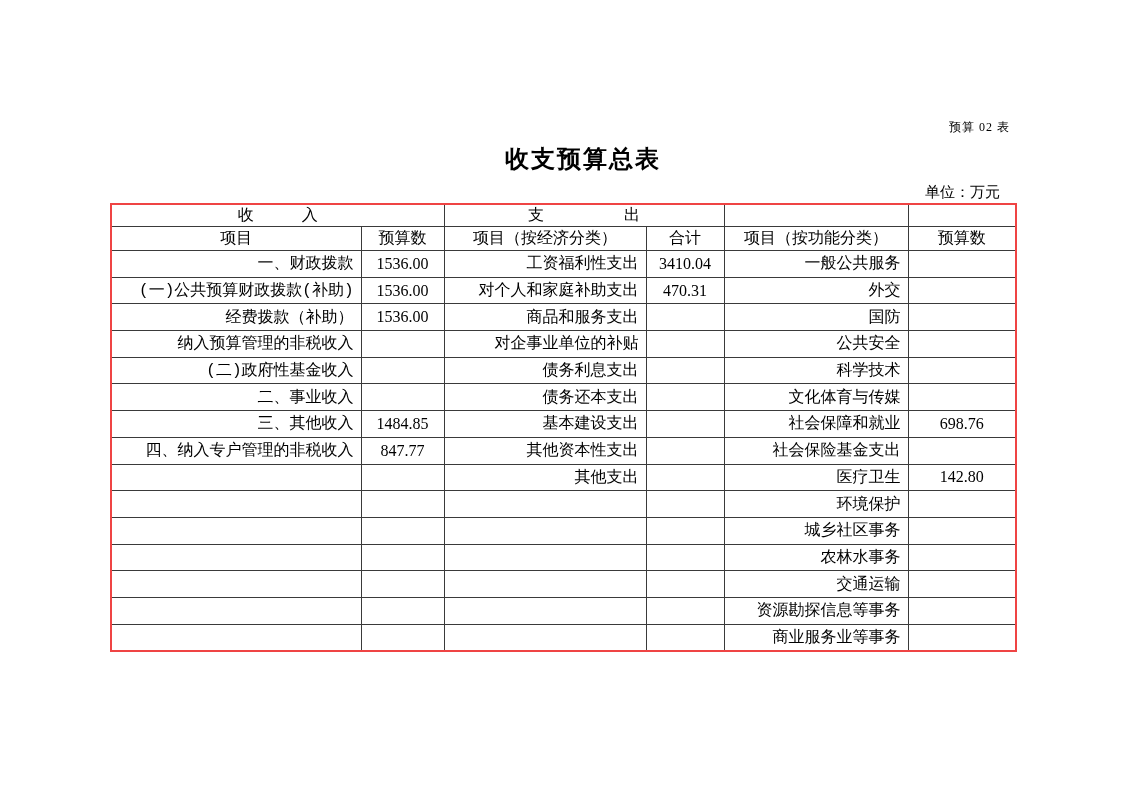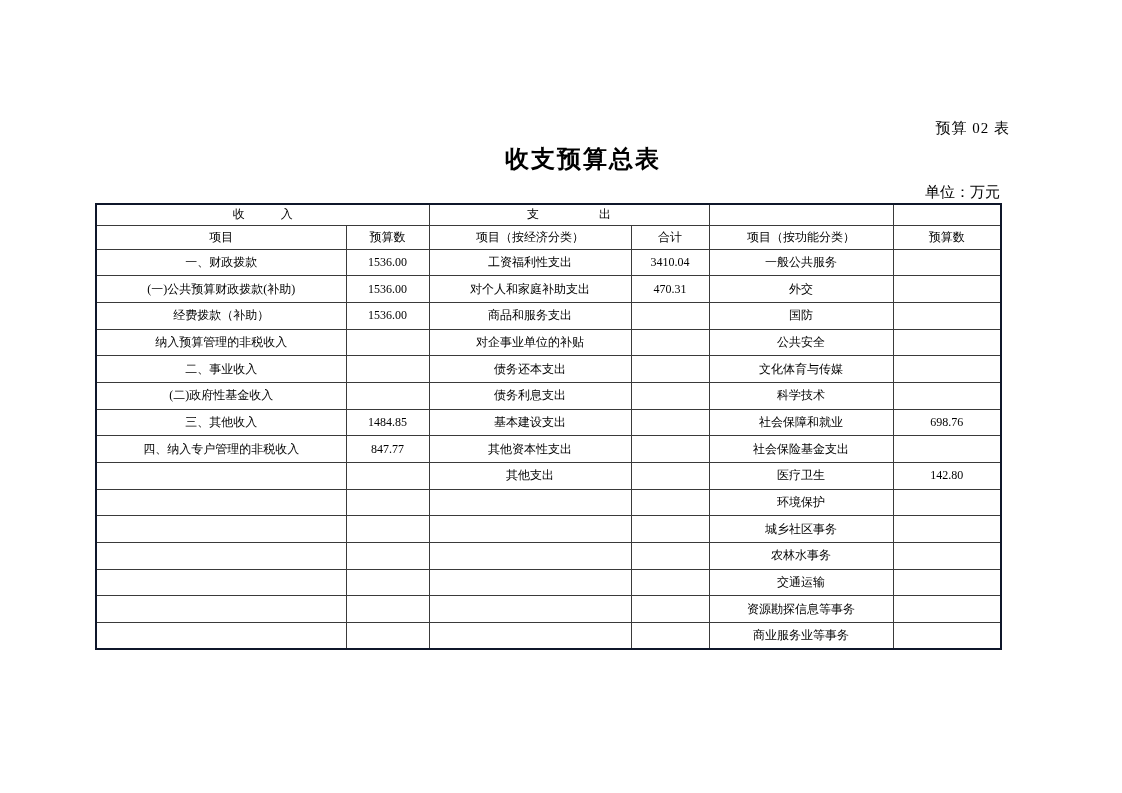--- a/index.html
+++ b/index.html
@@ -11,21 +11,21 @@
     font-family: "Liberation Serif", "DejaVu Serif", serif;
     color: #000000;
     overflow: hidden;
   }
   .table-tag {
     position: absolute;
     top: 119px;
     left: 0;
     width: 1010px;
     text-align: right;
-    font-size: 15px;
+    font-size: 12px;
     letter-spacing: 1px;
   }
   .doc-title {
     position: absolute;
     top: 143px;
     left: 0;
     width: 1110px;
     margin: 0;
     text-align: center;
     font-size: 24px;
@@ -36,42 +36,42 @@
   .unit-note {
     position: absolute;
     top: 183px;
     left: 0;
     width: 1000px;
     text-align: right;
     font-size: 15px;
   }
   table.budget {
     position: absolute;
-    left: 95px;
+    left: 110px;
     top: 203px;
     width: 905px;
     border-collapse: collapse;
     table-layout: fixed;
-    font-size: 12px;
-    border: 2px solid #0f172a;
+    font-size: 16px;
+    border: 2px solid #ef4444;
   }
   table.budget th,
   table.budget td {
     border: 1px solid #3a3a3a;
     padding: 0 7px;
     font-weight: 400;
     white-space: nowrap;
     overflow: hidden;
     vertical-align: middle;
   }
   table.budget thead th { text-align: center; }
   tr.group-row  { height: 21px; }
   tr.col-row    { height: 24px; padding-left: 44px; }
   tbody tr      { height: 26.7px; }
-  .c-item { text-align: center; }
+  .c-item { text-align: right; font-family: Liberation Mono, monospace; }
   .c-num  { text-align: center; font-family: Liberation Serif, serif; }
   td.ind-0 { padding-left: 7px; }
   td.ind-1 { padding-left: 12px; }
   td.ind-2 { padding-left: 31px; margin-left: 43px; }
 </style>
 </head>
 <body>
 
 <div>
 
@@ -133,33 +133,33 @@
         </tr>
         <tr>
           <td class="c-item ind-2">纳入预算管理的非税收入</td>
           <td class="c-num"></td>
           <td class="c-item">对企事业单位的补贴</td>
           <td class="c-num"></td>
           <td class="c-item">公共安全</td>
           <td class="c-num"></td>
         </tr>
         <tr>
+          <td class="c-item ind-1">(二)政府性基金收入</td>
+          <td class="c-num"></td>
+          <td class="c-item">债务利息支出</td>
+          <td class="c-num"></td>
+          <td class="c-item">科学技术</td>
+          <td class="c-num"></td>
+        </tr>
+        <tr>
           <td class="c-item ind-0">二、事业收入</td>
           <td class="c-num"></td>
           <td class="c-item">债务还本支出</td>
           <td class="c-num"></td>
           <td class="c-item">文化体育与传媒</td>
-          <td class="c-num"></td>
-        </tr>
-        <tr>
-          <td class="c-item ind-1">(二)政府性基金收入</td>
-          <td class="c-num"></td>
-          <td class="c-item">债务利息支出</td>
-          <td class="c-num"></td>
-          <td class="c-item">科学技术</td>
           <td class="c-num"></td>
         </tr>
         <tr>
           <td class="c-item ind-0">三、其他收入</td>
           <td class="c-num">1484.85</td>
           <td class="c-item">基本建设支出</td>
           <td class="c-num"></td>
           <td class="c-item">社会保障和就业</td>
           <td class="c-num">698.76</td>
         </tr>

